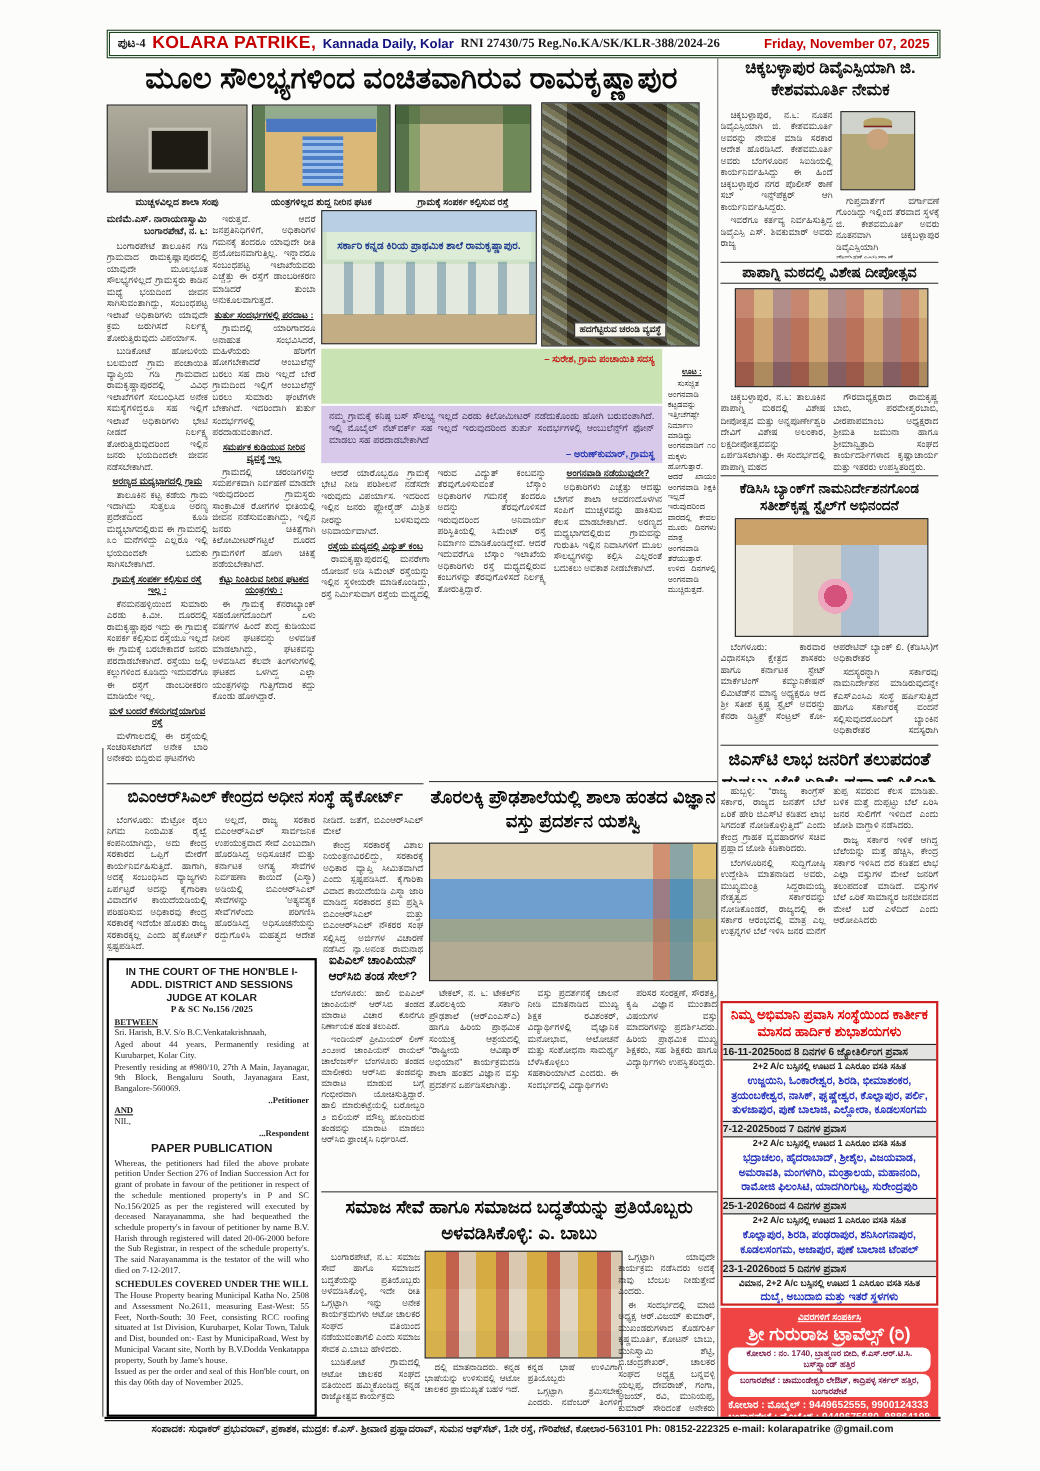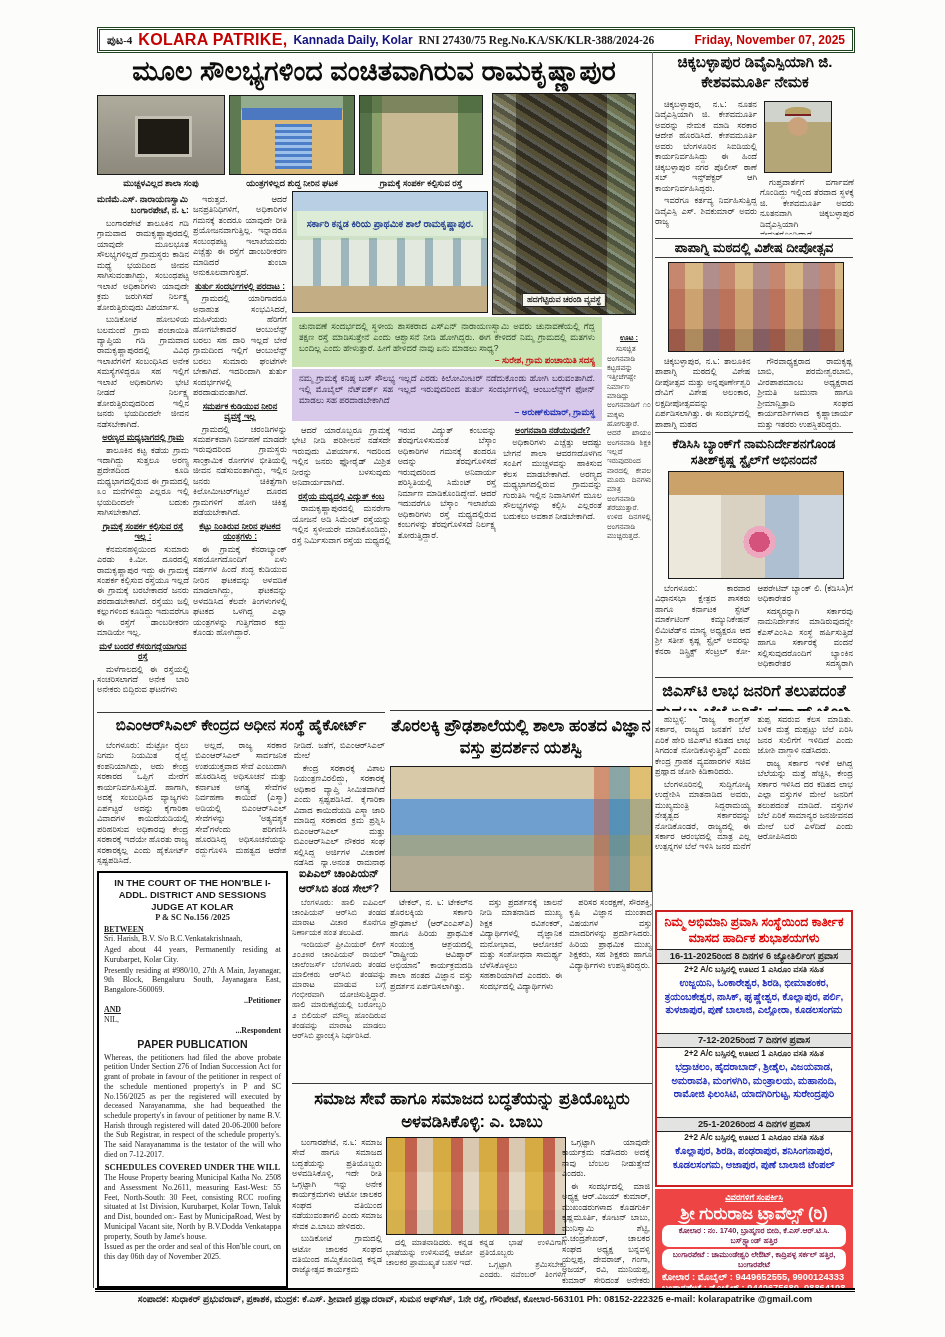--- a/index.html
+++ b/index.html
@@ -37,23 +37,23 @@
   .legal p{text-align:justify;margin-bottom:1px}
   .lg-court{font-weight:bold;text-align:center;font-size:9.4px;line-height:1.25;font-family:"Liberation Sans",sans-serif}
   .lg-case{text-align:center;font-weight:bold;font-size:8.4px;margin:1px 0}
   .lg-label{font-weight:bold;text-decoration:underline}
   .lg-right{text-align:right;font-weight:bold}
   .lg-section{text-align:center;font-weight:bold;font-size:10.6px;font-family:"Liberation Sans",sans-serif;margin:2px 0}
   .lg-sched{text-align:center;font-weight:bold;font-size:8.6px;margin:2px 0 1px}
   
   .ad{left:655px;top:910px;width:198px;height:277px;border:2px solid #cc2020;background:#fffefb;overflow:hidden}
   .ad-title{color:#e00000;font-weight:bold;font-size:12.3px;text-align:center;line-height:1.3;padding:3px 2px 2px}
-  .tour-bar{border-top:1px solid #222;border-bottom:1px solid #222;background:#e3e3e1;font-weight:bold;font-size:9.3px;text-align:center;padding:1px 0;white-space:nowrap;overflow:hidden}
+  .tour-bar{border-top:1px solid #222;border-bottom:1px solid #222;background:#e3e3e1;font-weight:bold;font-size:9.3px;text-align:left;padding:1px 0;white-space:nowrap;overflow:hidden}
   .tour-note{font-size:8.2px;font-weight:bold;text-align:center;padding:1px 0;white-space:nowrap;overflow:hidden}
-  .tour-dest{color:#1f2dbb;font-weight:bold;font-size:9.8px;text-align:center;line-height:1.4;padding:0 4px 16px}
+  .tour-dest{color:#1f2dbb;font-weight:bold;font-size:9.8px;text-align:center;line-height:1.4;padding:0 4px 2px}
   .agency{left:655px;top:1189px;width:198px;height:99px;background:#ef4444;color:#fff;text-align:center;padding:3px 7px;overflow:hidden}
   .agency-label{font-size:8.4px;font-weight:bold;text-decoration:underline}
   .agency-name{font-size:16.5px;font-weight:bold;margin:1px 0 2px;white-space:nowrap}
   .agency-box{background:#fff;color:#7c1a4a;border-radius:7px;font-size:7.6px;font-weight:bold;padding:1px 3px;margin:2px 0;line-height:1.3}
   .agency-phone{font-size:9.3px;font-weight:bold;text-align:left;white-space:nowrap;overflow:hidden}
   
   .footer-rule{left:95px;top:1288px;width:760px;height:4px;border-top:2px solid #000;border-bottom:1px solid #000}
   .footer-text{left:95px;top:1294px;width:760px;font-size:9.2px;font-weight:bold;text-align:center;white-space:nowrap;overflow:hidden}
   .vline{width:1px;background:#777}
   
@@ -122,21 +122,20 @@
     <p class="subhead">ಕೆಟ್ಟು ನಿಂತಿರುವ ನೀರಿನ ಘಟಕದ ಯಂತ್ರಗಳು :</p>
     <p>ಈ ಗ್ರಾಮಕ್ಕೆ ಕೆನರಾಬ್ಯಾಂಕ್ ಸಹಯೋಗದೊಂದಿಗೆ ಏಳು ವರ್ಷಗಳ ಹಿಂದೆ ಶುದ್ಧ ಕುಡಿಯುವ ನೀರಿನ ಘಟಕವನ್ನು ಅಳವಡಿಕೆ ಮಾಡಲಾಗಿದ್ದು, ಘಟಕವನ್ನು ಅಳವಡಿಸಿದ ಕೆಲವೇ ತಿಂಗಳುಗಳಲ್ಲಿ ಘಟಕದ ಒಳಗಿದ್ದ ಎಲ್ಲಾ ಯಂತ್ರಗಳನ್ನು ಗುತ್ತಿಗೆದಾರ ಕದ್ದು ಕೊಂಡು ಹೋಗಿದ್ದಾರೆ.</p>
   </div>
 
 <div class="ph" style="left:292px;top:191px;width:196px;height:122px;background:linear-gradient(180deg,#b9cfe4 0 16%,#cfe2c8 16% 40%,#e4e9df 40% 78%,#c2ad85 78%)">
   <div class="pillars"></div>
   <div class="sign">ಸರ್ಕಾರಿ ಕನ್ನಡ ಕಿರಿಯ ಪ್ರಾಥಮಿಕ ಶಾಲೆ ರಾಮಕೃಷ್ಣಾಪುರ.</div>
 </div>
 
 <div class="abs quote q-green" style="left:292px;top:317px;width:310px;height:50px">
-  <span>ಚುನಾವಣೆ ಸಂದರ್ಭದಲ್ಲಿ ಸ್ಥಳೀಯ ಶಾಸಕರಾದ ಎಸ್‌ಎನ್ ನಾರಾಯಣಸ್ವಾಮಿ ಅವರು ಚುನಾವಣೆಯಲ್ಲಿ ಗೆದ್ದ ತಕ್ಷಣ ರಸ್ತೆ ಮಾಡಿಸುತ್ತೇನೆ ಎಂದು ಆಶ್ವಾಸನೆ ನೀಡಿ ಹೋಗಿದ್ದರು. ಈಗ ಕೇಳಿದರೆ ನಿಮ್ಮ ಗ್ರಾಮದಲ್ಲಿ ಮತಗಳು ಬಂದಿಲ್ಲ ಎಂದು ಹೇಳುತ್ತಾರೆ. ಹೀಗೆ ಹೇಳಿದರೆ ನಾವು ಏನು ಮಾಡಲು ಸಾಧ್ಯ?</span>
   <span class="q-attr">– ಸುರೇಶ, ಗ್ರಾಮ ಪಂಚಾಯಿತಿ ಸದಸ್ಯ</span>
 </div>
 <div class="abs quote q-purple" style="left:292px;top:369px;width:310px;height:52px">
   <span>ನಮ್ಮ ಗ್ರಾಮಕ್ಕೆ ಕನಿಷ್ಠ ಬಸ್ ಸೌಲಭ್ಯ ಇಲ್ಲದೆ ಎರಡು ಕಿಲೋಮೀಟರ್ ನಡೆದುಕೊಂಡು ಹೋಗಿ ಬರುವಂತಾಗಿದೆ. ಇಲ್ಲಿ ಮೊಬೈಲ್ ನೆಟ್‌ವರ್ಕ್ ಸಹ ಇಲ್ಲದೆ ಇರುವುದರಿಂದ ತುರ್ತು ಸಂದರ್ಭಗಳಲ್ಲಿ ಆಂಬುಲೆನ್ಸ್‌ಗೆ ಫೋನ್ ಮಾಡಲು ಸಹ ಪರದಾಡಬೇಕಾಗಿದೆ</span>
   <span class="q-attr">– ಅರುಣ್‌ಕುಮಾರ್, ಗ್ರಾಮಸ್ಥ</span>
 </div>
 
 <div class="abs txt cols3" style="left:292px;top:425px;width:310px;height:287px">
     <p>ಆದರೆ ಯಾರೊಬ್ಬರೂ ಗ್ರಾಮಕ್ಕೆ ಭೇಟಿ ನೀಡಿ ಪರಿಶೀಲನೆ ನಡೆಸದೇ ಇರುವುದು ವಿಪರ್ಯಾಸ. ಇದರಿಂದ ಇಲ್ಲಿನ ಜನರು ಫ್ಲೋರೈಡ್ ಮಿಶ್ರಿತ ನೀರನ್ನು ಬಳಸುವುದು ಅನಿವಾರ್ಯವಾಗಿದೆ.</p>
     <p class="subhead">ರಸ್ತೆಯ ಮಧ್ಯದಲ್ಲಿ ವಿದ್ಯುತ್ ಕಂಬ</p>

